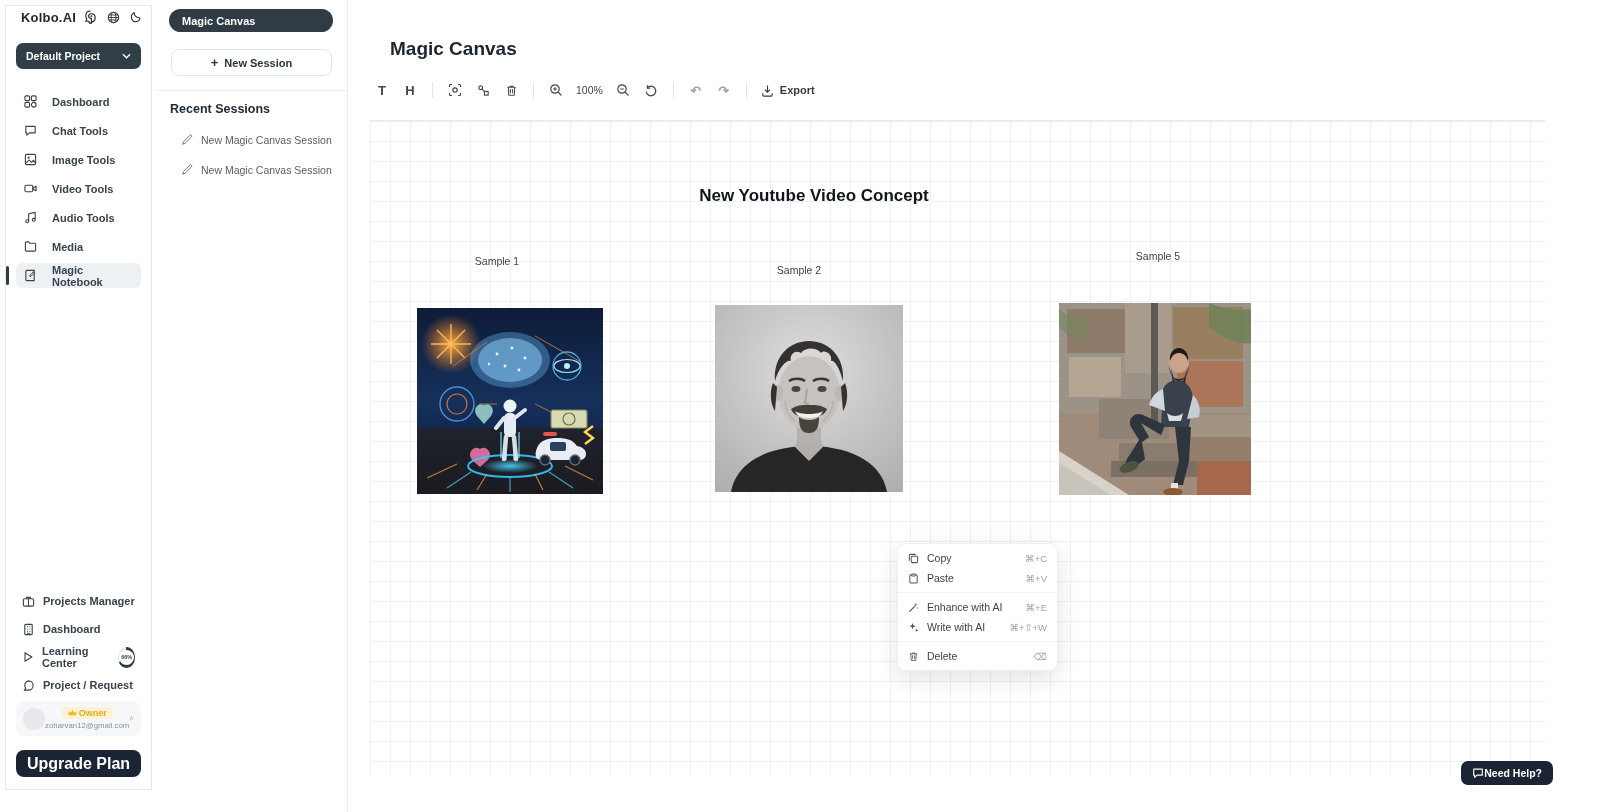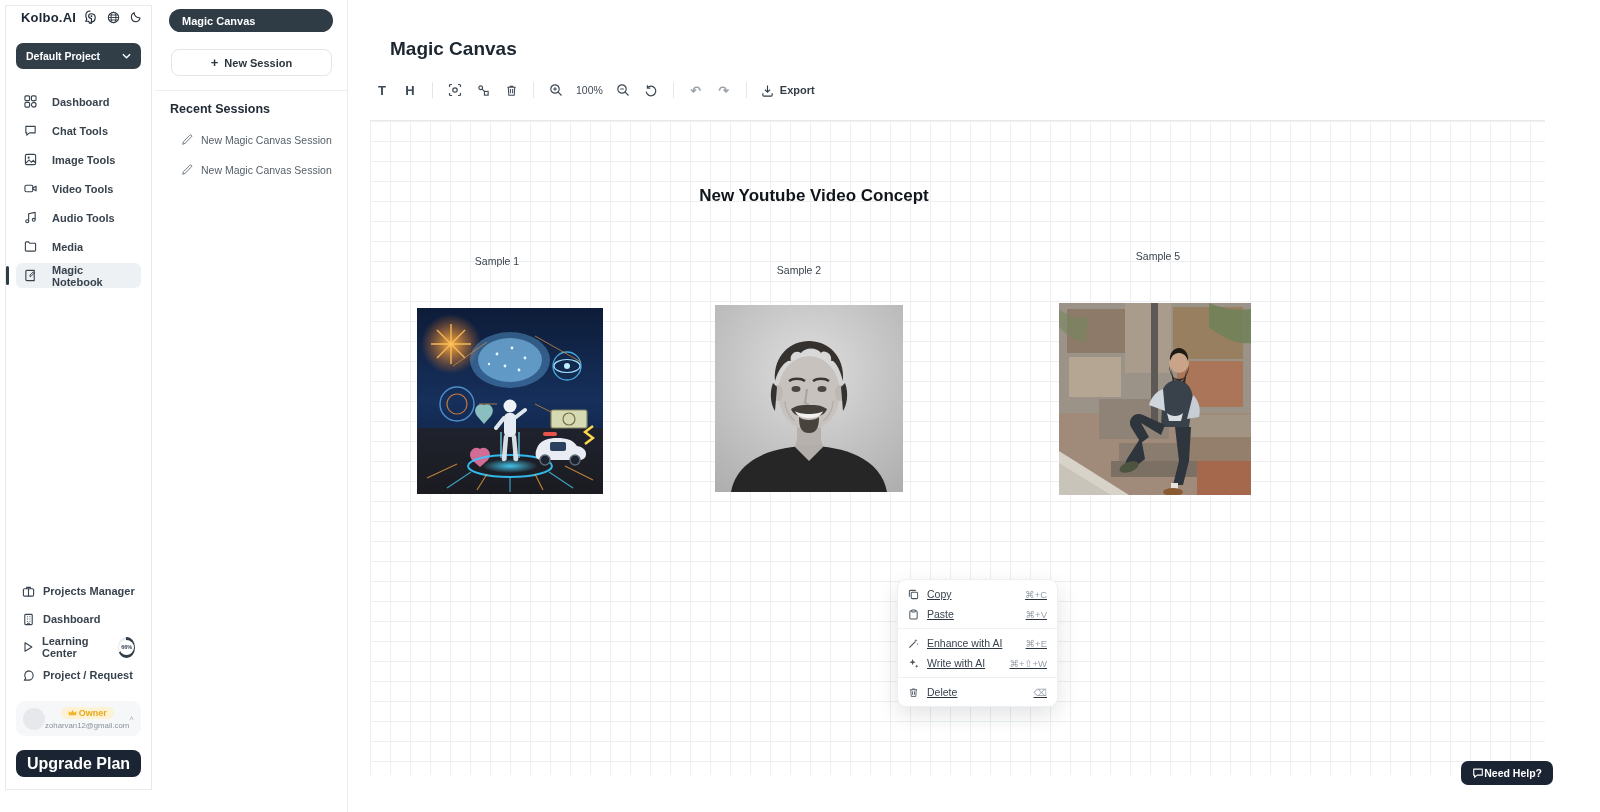--- a/index.html
+++ b/index.html
@@ -25,21 +25,21 @@
               width:3px; background:#2f3b45; border-radius:2px; }
   .sb-bottom { margin-top:auto; display:flex; flex-direction:column; gap:4px; }
   .foot-item { display:flex; align-items:center; gap:8px; height:24px; padding:0 6px;
                font-size:11px; font-weight:600; color:#38434e; cursor:pointer; }
   .ring { width:21px; height:21px; border-radius:50%; margin-left:2px;
           background:conic-gradient(#2f3b45 0 66%, #e7eaee 66% 100%);
           display:flex; align-items:center; justify-content:center; }
   .ring-in { width:15px; height:15px; border-radius:50%; background:#fff;
              display:flex; align-items:center; justify-content:center;
              font-size:5.5px; font-weight:700; color:#39444f; }
-  .user-card { background:#f6f7f9; border-radius:9px; padding:6px 7px; margin-top:10px;
+  .user-card { background:#f6f7f9; border-radius:9px; padding:6px 7px; 
                display:flex; align-items:center; gap:6px; cursor:pointer; }
   .avatar { width:22px; height:22px; border-radius:50%; background:#e6e8eb; flex:none; }
   .uc-col { display:flex; flex-direction:column; align-items:center; flex:1; min-width:0; }
   .owner-pill { background:#fdf3d4; color:#e9a81d; font-size:9px; font-weight:800;
                 border-radius:8px; padding:1px 7px; display:flex; align-items:center; gap:2px; }
   .uc-mail { font-size:7.8px; color:#8a929b; margin-top:2px; white-space:nowrap; }
   .uc-chev { color:#aab1b8; font-size:8px; }
   .upgrade-btn { margin-top:10px; background:#1b2433; color:#fff; border:none; height:27px;
                  border-radius:8px; font-size:16px; font-weight:700; cursor:pointer;
                  font-family:"Liberation Sans", sans-serif; width:100%; }
@@ -80,23 +80,23 @@
                              linear-gradient(90deg,#edeff1 1px, transparent 1px);
             background-size:20px 20px;margin-top:15px; }
   .cv-heading { position:absolute; left:444px; top:65px; transform:translateX(-50%);
                 font-size:17px; font-weight:800; color:#11161c; white-space:nowrap; cursor:move; }
   .sample-label { position:absolute; transform:translateX(-50%); font-size:10.5px;
                   color:#39434d; cursor:move; }
   .cv-img { position:absolute; cursor:move; }
   .cv-img svg { display:block; }
 
   
-  .ctx { position:absolute; left:527px; top:458px; width:161px; background:#fff;
+  .ctx { position:absolute; left:527px; top:422px; width:161px; background:#fff;
          border:1px solid #edeff2; border-radius:9px;
-         box-shadow:0 8px 22px rgba(25,35,45,.12); padding:4px 0;text-decoration:underline; }
+         box-shadow:0 8px 22px rgba(25,35,45,.12); padding:4px 0; }
   .ctx-item { display:flex; align-items:center; gap:8px; height:20px; padding:0 10px;
               cursor:pointer; }
   .ctx-label { font-size:10.5px; color:#39434e; flex:1; }
   .ctx-sc { font-size:9.5px; color:#9aa2ab; }
   .ctx-div { height:1px; background:#eef0f3; margin:4px 0; }
 
   .help-btn { position:absolute; right:47px; bottom:27px; background:#1b2433; color:#fff;
               border-radius:7px; height:24px; display:flex; align-items:center; 
               padding:0 11px; font-size:10.5px; font-weight:700; cursor:pointer;margin-top:32px; }
 

